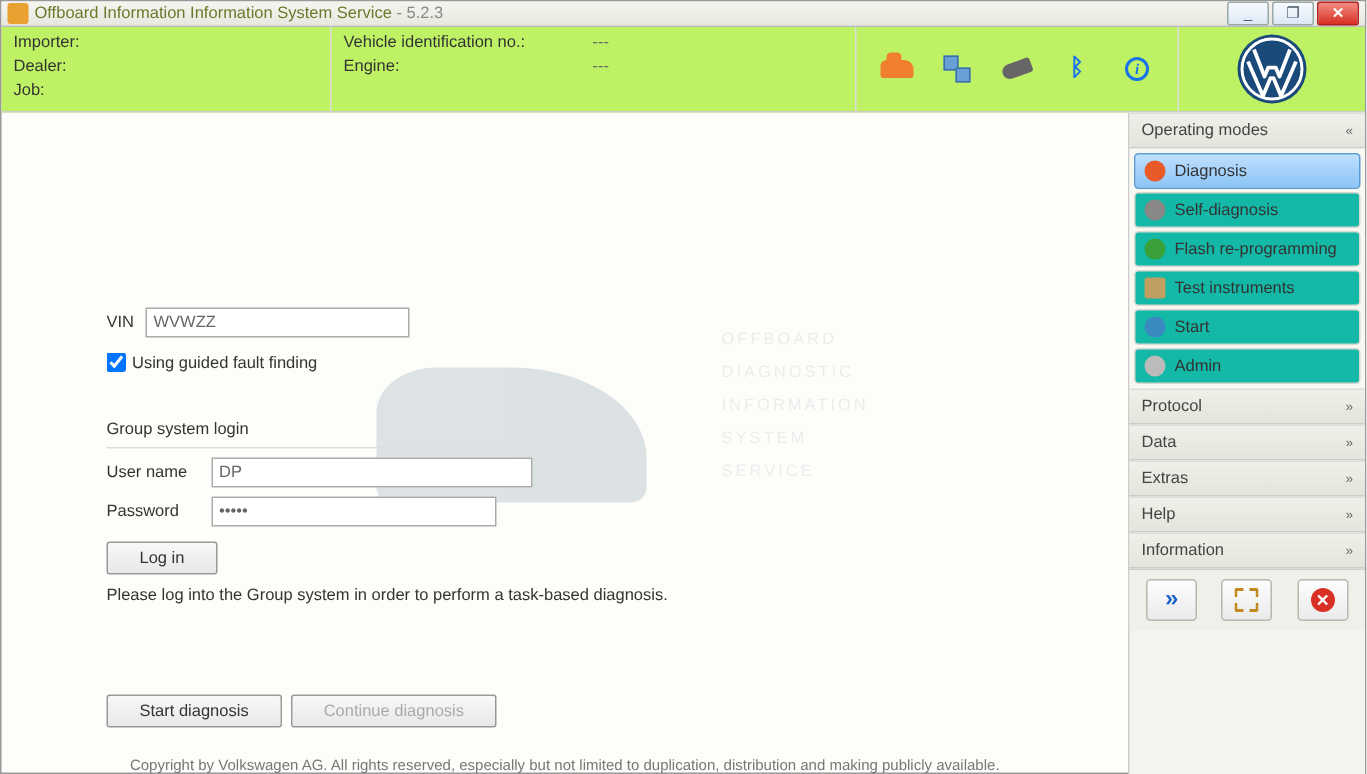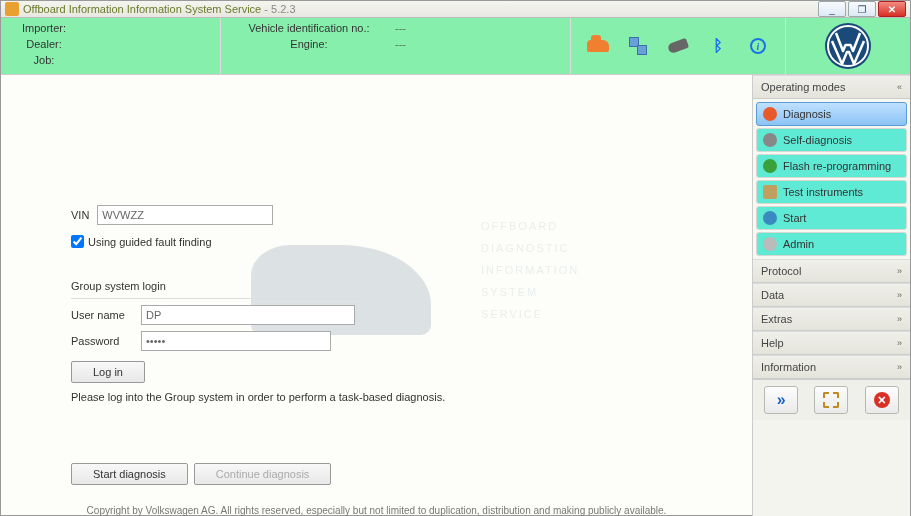--- a/index.html
+++ b/index.html
@@ -7,21 +7,21 @@
 .window { width: 911px; height: 516px; border: 1px solid #999; display: flex; flex-direction: column; background: #fdfdf9; }
 .titlebar { height: 22px; background: linear-gradient(to bottom, #f5f5f0, #e8e8e0); display: flex; align-items: center; padding: 0 4px; border-bottom: 1px solid #bbb; }
 .titlebar .icon-app { width: 14px; height: 14px; background: #e8a030; border-radius: 2px; margin-right: 4px; }
 .titlebar .title { color: #6a7a2a; font-size: 11px; }
 .titlebar .title .ver { color: #888; }
 .winbtns { margin-left: auto; display: flex; gap: 2px; }
 .winbtn { width: 28px; height: 16px; border: 1px solid #9aa; border-radius: 2px; background: linear-gradient(#f8fbff,#dde8f5); display: flex; align-items: center; justify-content: center; font-size: 10px; color: #456; }
 .winbtn.close { background: linear-gradient(#f28b82,#d93025); border-color: #b02020; color: #fff; font-weight: bold; }
 .body { flex: 1; display: flex; flex-direction: column; }
 
-.header-strip { display: flex; border-bottom: 1px solid #ccc; background: #86efac; text-align: center; }
+.header-strip { display: flex; border-bottom: 1px solid #ccc; background: #bef264; }
 .header-left { flex: 1; display: flex; }
 .header-col { border-right: 1px solid #ddd; padding: 4px 8px; display: flex; flex-direction: column; gap: 4px; }
 .header-col .row { display: flex; gap: 6px; }
 .header-col .lbl { color: #333; min-width: 70px; }
 .header-col .val { color: #666; }
 .col-a { width: 220px; }
 .col-b { flex: 1; }
 .header-icons { display: flex; align-items: center; gap: 2px; padding: 4px 8px; }
 .ic-cell { width: 38px; height: 48px; display: flex; align-items: center; justify-content: center; border: 1px solid transparent; border-radius: 3px; }
 .ic-car { width: 22px; height: 12px; background: #f08030; border-radius: 4px 6px 2px 2px; position: relative; }
@@ -62,21 +62,21 @@
 .msg { margin-top: 8px; color: #333; }
 
 .bottom-btns { margin-top: 60px; display: flex; gap: 6px; }
 .copy { text-align: center; color: #777; font-size: 10px; margin-top: auto; padding-top: 20px; }
 
 .sidepanel { width: 158px; border-left: 1px solid #ccc; background: #f4f4ee; display: flex; flex-direction: column; }
 .accordion { display: flex; flex-direction: column; }
 .acc-head { background: linear-gradient(#f0f0ea,#e4e4dc); border-top: 1px solid #ddd; border-bottom: 1px solid #ccc; padding: 5px 8px; color: #444; display: flex; align-items: center; justify-content: space-between; cursor: pointer; }
 .acc-head .chev { font-size: 9px; color: #666; }
 .acc-body { background: #f8f8f2; padding: 3px; display: flex; flex-direction: column; gap: 2px; }
-.mode-item { display: flex; align-items: center; gap: 6px; padding: 4px 6px; border: 1px solid #d8d8d0; border-radius: 3px; background: #5eead4; cursor: pointer; color: #333; }
+.mode-item { display: flex; align-items: center; gap: 6px; padding: 4px 6px; border: 1px solid #d8d8d0; border-radius: 3px; background: #14b8a6; cursor: pointer; color: #333; }
 .mode-item.sel { background: linear-gradient(#bfe0ff,#8cc4f5); border-color: #5a9ad5; }
 .mi-icon { width: 14px; height: 14px; border-radius: 50%; display: inline-block; }
 .ic-diag { background: #e85a2a; }
 .ic-self { background: #888; }
 .ic-flash { background: #3aa03a; }
 .ic-test { background: #c0a060; border-radius: 2px; }
 .ic-i { background: #3a8ac0; }
 .ic-admin { background: #bbb; }
 .acc-spacer { flex: 1; }
 .side-controls { padding: 6px; display: flex; gap: 6px; justify-content: space-around; border-top: 1px solid #ccc; background: #f0f0ea; }

